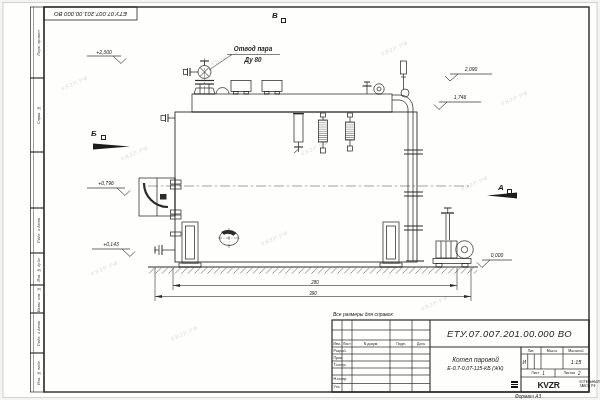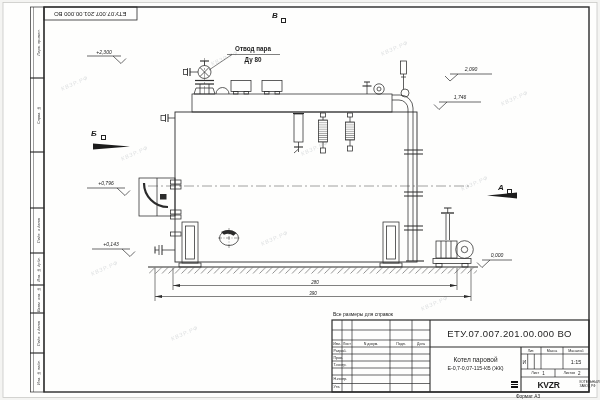--- a/index.html
+++ b/index.html
@@ -1,19 +1,19 @@
 <!DOCTYPE html>
 <html><head>
 <meta charset="utf-8">
 <style>
   html,body{margin:0;padding:0}
   body{width:600px;height:400px;background:#f4f4f2;font-family:"Liberation Sans",sans-serif;color:#1c1c1c;position:relative;overflow:hidden}
   .abs{position:absolute}
   .ctr{display:flex;align-items:center;justify-content:center;text-align:center}
-  .lbl{white-space:nowrap}
+  .lbl{font-style:italic;white-space:nowrap}
   .vtext{writing-mode:vertical-rl;transform:rotate(180deg);font-size:3.6px;font-style:italic;letter-spacing:.2px;color:#333}
   .wm{color:#c6cacd;opacity:.6;font-size:5.5px;transform:rotate(-24deg);letter-spacing:1px;font-style:italic;white-space:nowrap}
   .sq{border:.6px solid #222;width:3.2px;height:3.2px}
   .viewletter{font-size:8px;font-style:italic;font-weight:600}
   .elev{font-size:5px;font-style:italic;white-space:nowrap}
   .dimtxt{font-size:4.5px;font-style:italic}
   .tiny{font-size:3.6px;white-space:nowrap}
   .logobars span{display:block;width:7px;height:1.5px;background:#111;margin:1px 0}
 </style>
 </head>

